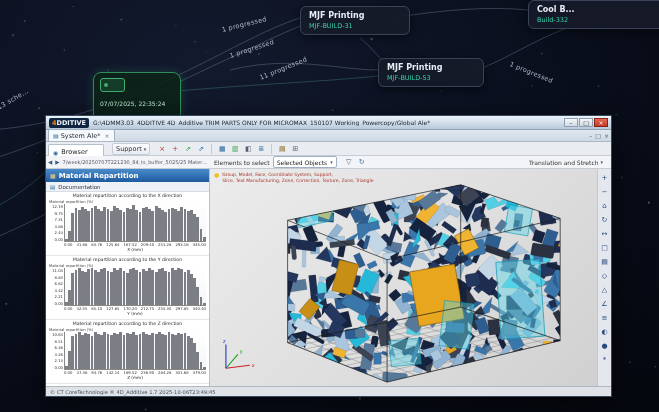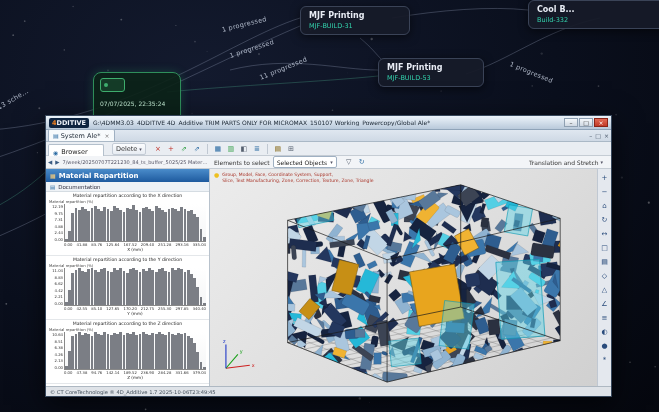--- a/index.html
+++ b/index.html
@@ -256,21 +256,21 @@
         <span>×</span>
       </div>
     </div>
 
     <div class="row3">
       <div class="browser-tab">
         <span class="bt-ico">◉</span>
         <span>Browser</span>
       </div>
       <div class="delete-btn">
-        <span>Delete</span>
+        <span>Support</span>
         <span class="caret">▾</span>
       </div>
       <div id="tb-icons" class="tb-icons">
           <span class="tb-ic" style="color: rgb(192, 48, 40);">×</span>
           <span class="tb-ic" style="color: rgb(192, 48, 40);">+</span>
           <span class="tb-ic" style="color: rgb(47, 158, 68);">⇗</span>
           <span class="tb-ic" style="color: rgb(46, 109, 164);">⇗</span>
           <span class="tb-sep"></span>
           <span class="tb-ic" style="color: rgb(46, 109, 164);">▦</span>
           <span class="tb-ic" style="color: rgb(47, 158, 68);">▥</span>

